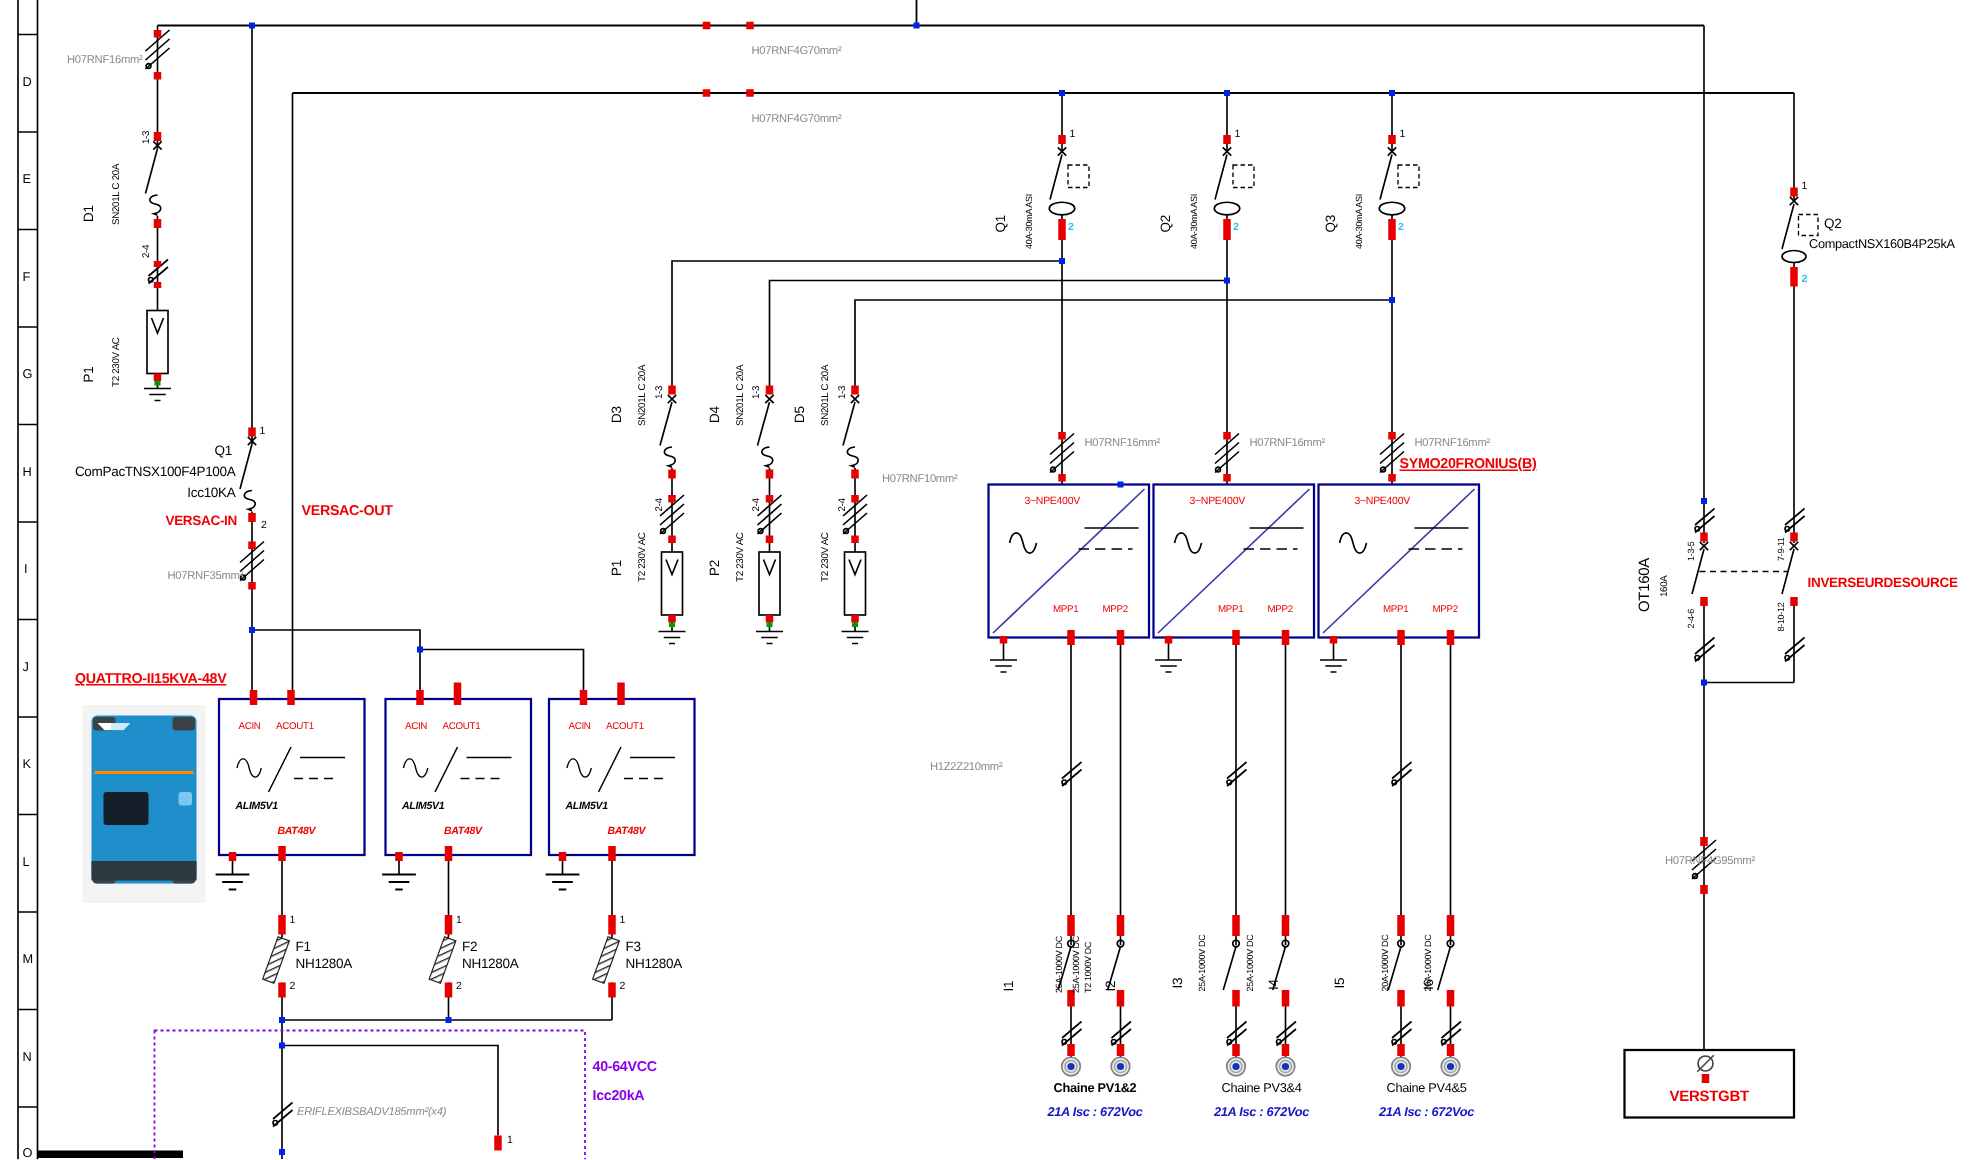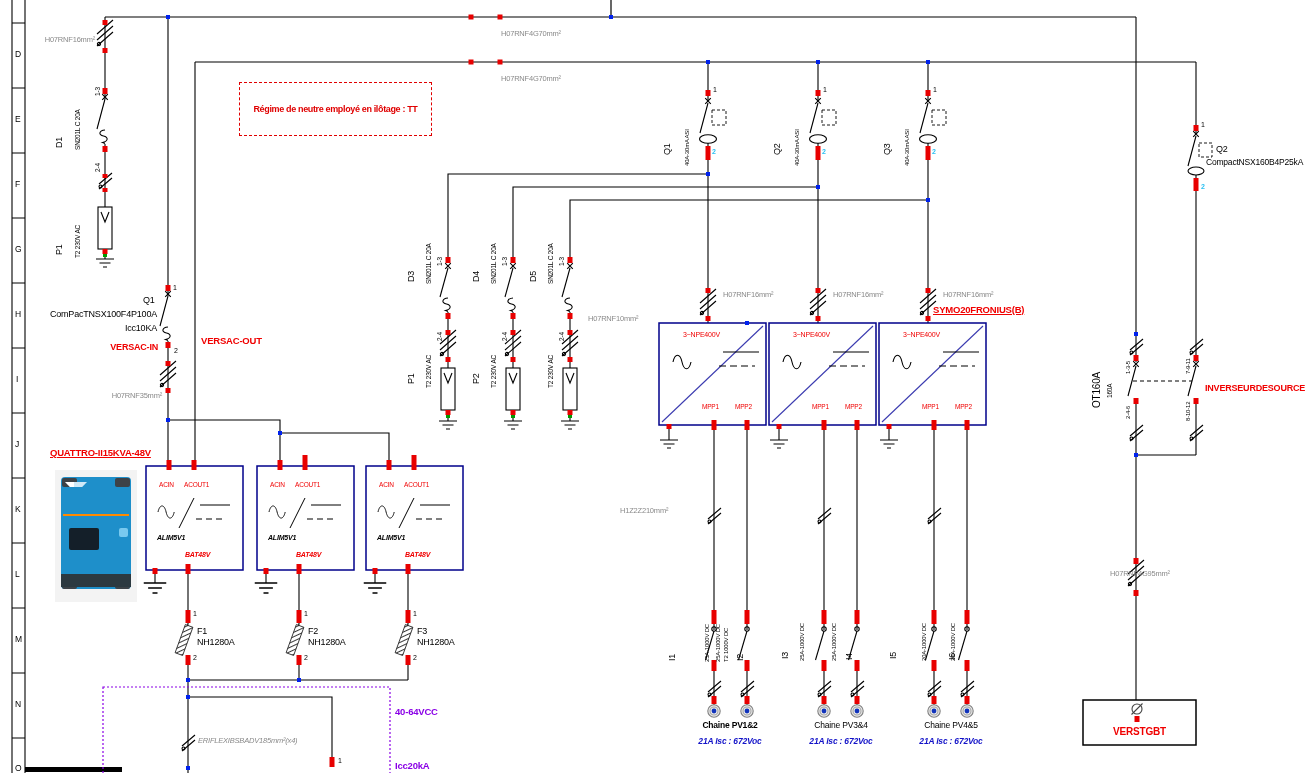--- a/index.html
+++ b/index.html
@@ -492,23 +492,20 @@
     <rect x="745" y="321" width="4" height="4"></rect>
     <rect x="1134" y="332" width="4" height="4"></rect>
         <rect x="1134" y="453" width="4" height="4"></rect>
     <rect x="186" y="678" width="4" height="4"></rect>
         <rect x="297" y="678" width="4" height="4"></rect>
     <rect x="186" y="695" width="4" height="4"></rect>
         <rect x="186" y="766" width="4" height="4"></rect>
   </g>
 </svg>
 
-<div id="regime-box">
-  <span>Régime de neutre employé en ilôtage : TT</span>
-</div>
 
 <div id="victron">
   <div class="body"></div>
   <div class="corner" style="left:7px;top:8px;"></div>
   <div class="corner" style="left:60px;top:8px;"></div>
   <div class="corner" style="left:7px;top:110px;"></div>
   <div class="corner" style="left:60px;top:110px;"></div>
   <div class="logo"></div>
   <div class="stripe"></div>
   <div class="disp"></div>
@@ -525,21 +522,21 @@
 <div class="L f85" style="left:15px;top:440px;">J</div>
 <div class="L f85" style="left:15px;top:505px;">K</div>
 <div class="L f85" style="left:15px;top:570px;">L</div>
 <div class="L f85" style="left:15px;top:635px;">M</div>
 <div class="L f85" style="left:15px;top:700px;">N</div>
 <div class="L f85" style="left:15px;top:764px;">O</div>
 
 <div class="L g ar" style="left:28px;top:36px;width:67px;">H07RNF16mm²</div>
 <div class="L g" style="left:501px;top:30px;">H07RNF4G70mm²</div>
 <div class="L g" style="left:501px;top:75px;">H07RNF4G70mm²</div>
-<div class="L g ar" style="left:90px;top:380px;width:72px;margin-top:12px;">H07RNF35mm²</div>
+<div class="L g ar" style="left:90px;top:380px;width:72px;">H07RNF35mm²</div>
 <div class="L g" style="left:588px;top:315px;">H07RNF10mm²</div>
 <div class="L g" style="left:723px;top:291px;">H07RNF16mm²</div>
 <div class="L g" style="left:833px;top:291px;">H07RNF16mm²</div>
 <div class="L g" style="left:943px;top:291px;">H07RNF16mm²</div>
 <div class="L g" style="left:620px;top:507px;">H1Z2Z210mm²</div>
 <div class="L g" style="left:1110px;top:570px;">H07RNF4G95mm²</div>
 <div class="L g" style="left:198px;top:737px;font-style:italic;">ERIFLEXIBSBADV185mm²(x4)</div>
 
 <div class="L rot f65" style="left:95px;top:96px;">1-3</div>
 <div class="L rot f65" style="left:95px;top:172px;">2-4</div>
@@ -631,21 +628,21 @@
 <div class="L f7" style="left:304px;top:610px;">1</div>
 <div class="L f9" style="left:308px;top:627px;">F2</div>
 <div class="L f9" style="left:308px;top:638px;">NH1280A</div>
 <div class="L f7" style="left:304px;top:654px;">2</div>
 <div class="L f7" style="left:413px;top:610px;">1</div>
 <div class="L f9" style="left:417px;top:627px;">F3</div>
 <div class="L f9" style="left:417px;top:638px;">NH1280A</div>
 <div class="L f7" style="left:413px;top:654px;">2</div>
 
 <div class="L pu b f95" style="left:395px;top:679px;">40-64VCC</div>
-<div class="L pu b f95" style="left:395px;top:733px;">Icc20kA</div>
+<div class="L pu b f95" style="left:395px;top:698px;">Icc20kA</div>
 <div class="L f7" style="left:338px;top:757px;">1</div>
 
 <div class="L rot f9" style="left:668px;top:661px;">I1</div>
 <div class="L rot f6" style="left:704px;top:662px;">25A-1000V DC</div>
 <div class="L rot f6" style="left:715px;top:662px;">25A-1000V DC</div>
 <div class="L rot f6" style="left:723px;top:662px;">T2 1000V DC</div>
 <div class="L rot f9" style="left:736px;top:661px;">I2</div>
 <div class="L rot f9" style="left:781px;top:659px;">I3</div>
 <div class="L rot f6" style="left:799px;top:661px;">25A-1000V DC</div>
 <div class="L rot f6" style="left:831px;top:661px;">25A-1000V DC</div>

